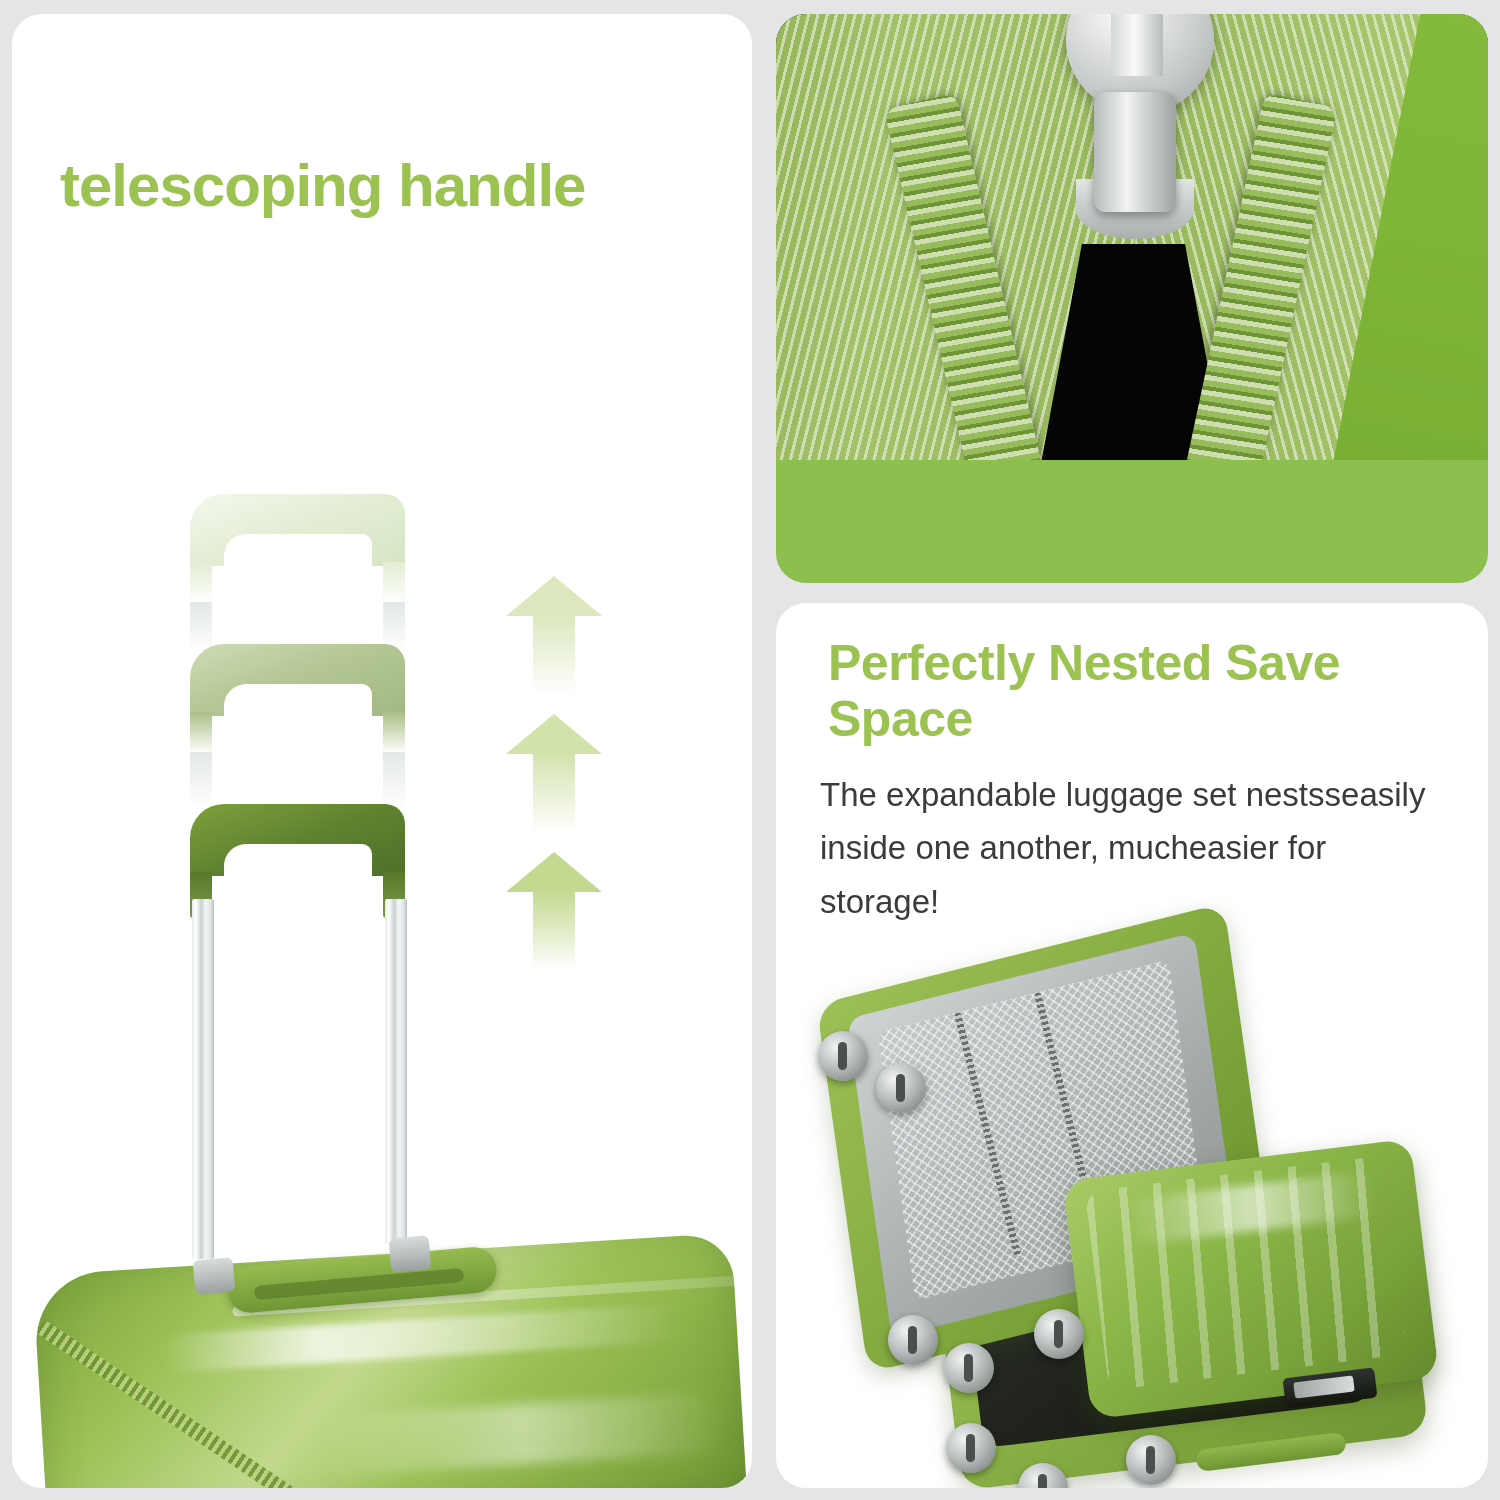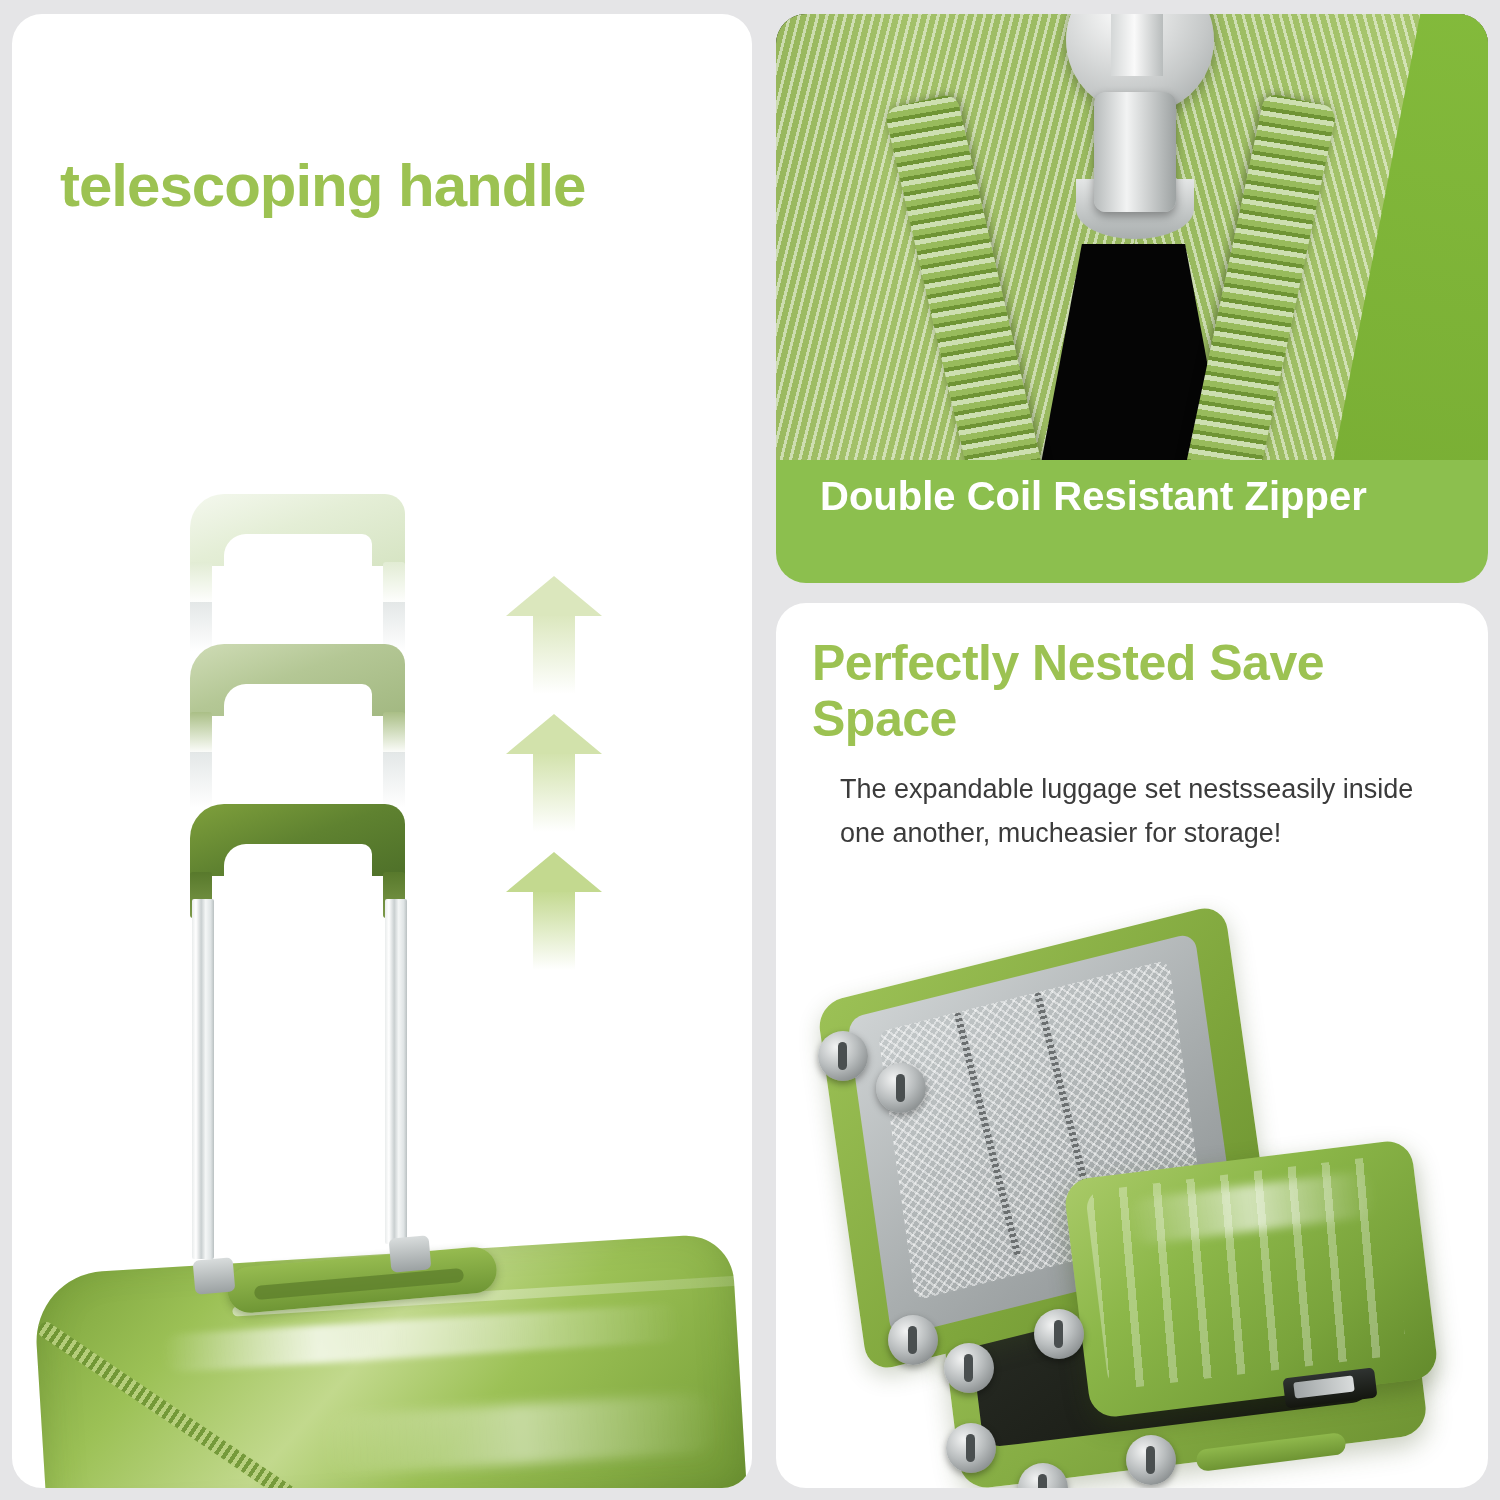--- a/index.html
+++ b/index.html
@@ -204,26 +204,26 @@
     position:absolute;left:44px;top:14px;
     font-size:40px;font-weight:bold;color:#ffffff;
   }
   .zip-sub{
     position:absolute;left:44px;top:68px;
     font-size:34px;color:#f4f9ea;font-weight:400;
   }
 
   
   .nested-title{
-    position:absolute;left:36px;top:32px;width:630px;
+    position:absolute;left:52px;top:32px;width:630px;
     font-size:50px;font-weight:bold;color:#9cc252;line-height:1.12;letter-spacing:-0.5px;
   }
   .nested-body{
     position:absolute;left:44px;top:165px;width:610px;
-    font-size:27px;color:#3b3b3b;line-height:1.62;margin-left:20px;
+    font-size:33px;color:#3b3b3b;line-height:1.62;
   }
 
   
   .nested-photo{position:absolute;left:20px;top:320px;width:680px;height:560px;}
   .outer-case{
     position:absolute;left:150px;top:300px;width:470px;height:240px;
     background:linear-gradient(150deg,#9cc156 0%,#86ad44 50%,#6f9433 100%);
     border-radius:28px;transform:rotate(-7deg);
     box-shadow:0 10px 26px rgba(60,80,30,.28);
   }
@@ -372,21 +372,20 @@
       <div class="zip-gap"></div>
       <div class="coil coil-l"></div>
       <div class="coil coil-r"></div>
       <div class="slider-body"></div>
       <div class="slider-ridge"></div>
       <div class="slider-foot"></div>
       <div class="slider-neck"></div>
     </div>
 
     <div class="zip-caption">
-      <div class="zip-title">Double Coil Resistant Zipper</div>
     </div>
   </div>
 
   <div class="card" id="card-nested">
 
     <div class="nested-title">Perfectly Nested Save Space</div>
     <div class="nested-body">The expandable luggage set nestsseasily inside one another, mucheasier for storage!</div>
 
     <div class="nested-photo">
       <div class="outer-case"></div>

